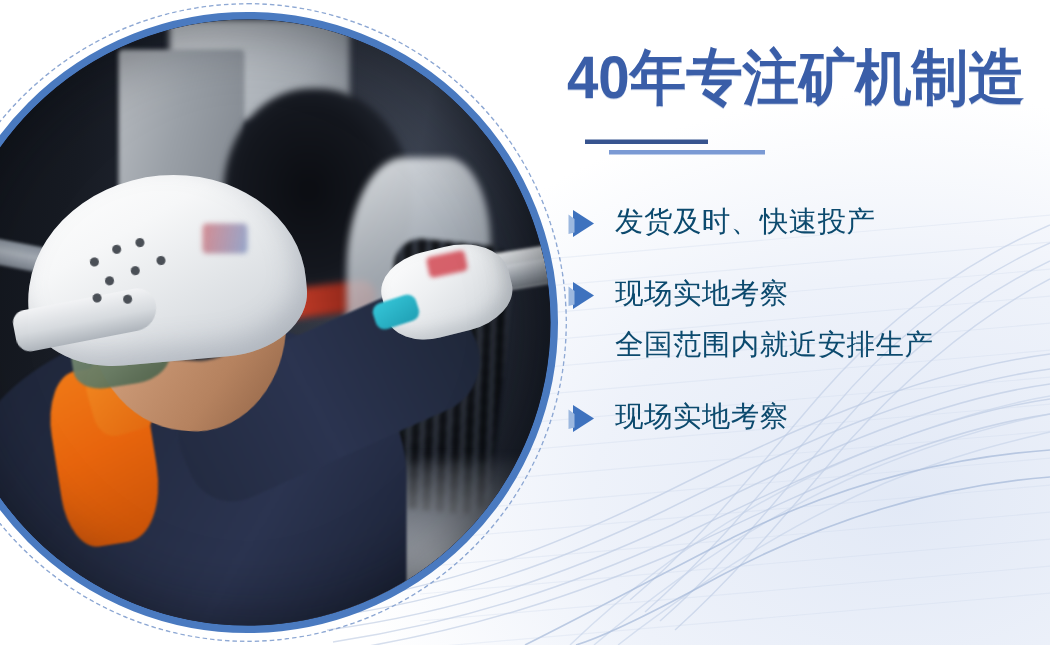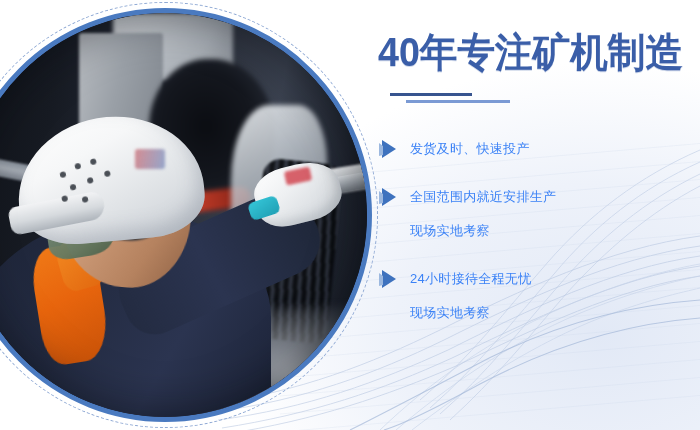--- a/index.html
+++ b/index.html
@@ -376,23 +376,23 @@
     padding-left: 34px;
   }
   .bullet .arrow {
     position: absolute;
     left: 2px;
     top: 7px;
     width: 22px;
     height: 20px;
   }
   .bullet .line {
-    font-size: 13px;
+    font-size: 19px;
     line-height: 34px;
-    color: #3b82f6;
+    color: #0c4a6e;
     white-space: nowrap;
     letter-spacing: .3px;
   }
 </style>
 </head>
 <body>
 
 <div id="banner">
 
   <div class="bg-base"></div>
@@ -503,28 +503,27 @@
           <path d="M1,4 L5,7 L5,16 L1,17 Z" fill="#9cb8df"></path>
         </svg>
         <div class="line">发货及时、快速投产</div>
       </div>
 
       <div class="bullet">
         <svg class="arrow" viewBox="0 0 22 20">
           <path d="M4,1 L18,10 L4,19 Z" fill="#3e72be"></path>
           <path d="M1,4 L5,7 L5,16 L1,17 Z" fill="#9cb8df"></path>
         </svg>
+        <div class="line">现场实地考察</div>
         <div class="line">全国范围内就近安排生产</div>
-        <div class="line">现场实地考察</div>
       </div>
 
       <div class="bullet">
         <svg class="arrow" viewBox="0 0 22 20">
           <path d="M4,1 L18,10 L4,19 Z" fill="#3e72be"></path>
           <path d="M1,4 L5,7 L5,16 L1,17 Z" fill="#9cb8df"></path>
         </svg>
-        <div class="line">24小时接待全程无忧</div>
         <div class="line">现场实地考察</div>
       </div>
 
     </div>
   </div>
 </div>
 
 </body></html>

